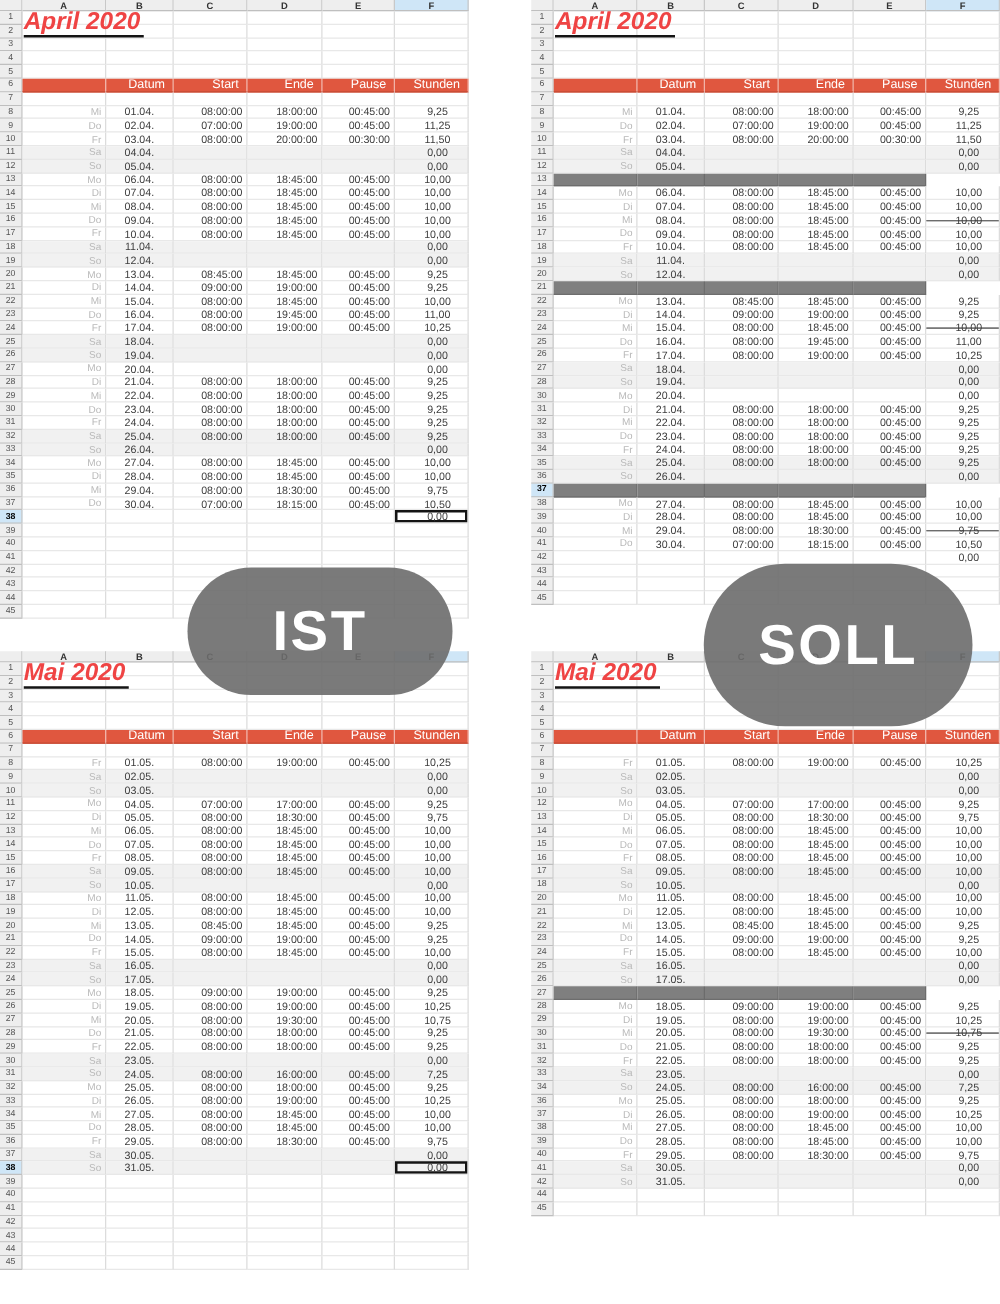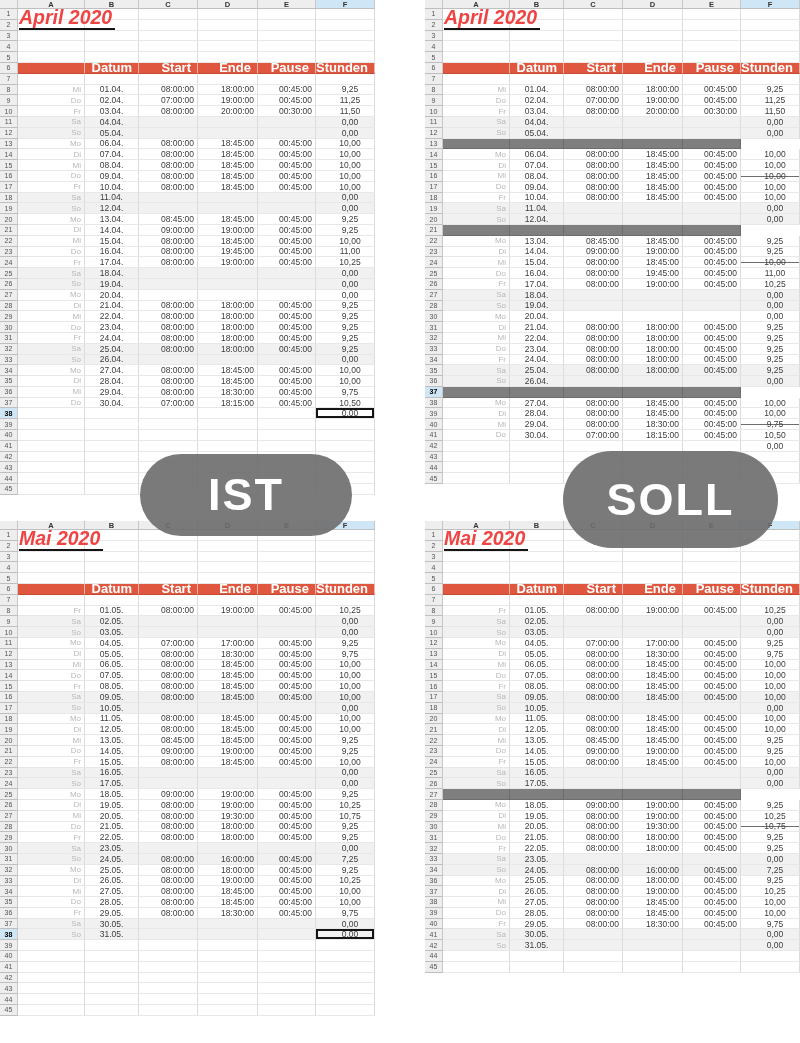--- a/index.html
+++ b/index.html
@@ -21,41 +21,41 @@
   .cell.B{width:54px;}
   .cell.C{width:59px;}
   .cell.D{width:60px;}
   .cell.E{width:58px;}
   .cell.F{width:59px;}
   .strip{background:#eeeeee;border-right:1px solid #c8c8c8;border-bottom:1px solid #bfbfbf;}
   .letter{font-weight:bold;font-size:7.5px;color:#333;}
   .num{font-size:7px;color:#555;}
   .selcol{background:#cfe6f7;}
   .selrow{background:#cfe6f7;font-weight:bold;color:#000;}
-  .hdr{background:#E0573F;color:#fff;font-weight:bold;font-size:13px;
+  .hdr{background:#E0573F;color:#fff;font-weight:normal;font-size:10px;
        justify-content:flex-end;padding-right:6px;
        border-right:1px solid rgba(255,255,255,0.55);border-bottom:1px solid #c44a34;}
   .wd{justify-content:flex-end;padding-right:3px;color:#b8b8b8;font-size:8px;}
   .date{justify-content:center;}
   .time{justify-content:flex-end;padding-right:3px;}
   .hours{justify-content:center;padding-left:10px;}
   .weekend{background:#f1f1f1;}
   .sumcell{background:#7f7f7f;border-right:1px solid rgba(0,0,0,0.15);border-bottom:1px solid #6d6d6d;}
   .sumval{color:#fff;font-weight:bold;font-style:italic;font-size:10px;
           justify-content:flex-end;padding-right:5px;padding-left:0;margin-top:37px;}
   .selcell{box-shadow:inset 0 0 0 2px #141414;}
   .edge-sel{position:absolute;right:0;top:-1px;bottom:-1px;width:3px;background:#141414;z-index:3;}
   .sheet-title{position:absolute;left:19px;top:6px;z-index:5;
                font-size:19.5px;font-weight:bold;font-style:italic;color:#ef4444;
                border-bottom:2.5px solid #141414;line-height:1.15;padding-right:3px;}
   .badge{position:absolute;border-radius:200px;display:flex;align-items:center;justify-content:center;
          color:#fff;font-weight:bold;font-size:45px;letter-spacing:2px;z-index:20;
          background:rgba(108,108,108,0.9);}
-  #badge-ist{left:140px;top:454px;width:212px;height:82px;}
-  #badge-soll{left:563px;top:451px;width:215px;height:97px;}
+  #badge-ist{left:150px;top:454px;width:212px;height:102px;}
+  #badge-soll{left:563px;top:451px;width:215px;height:130px;}
 </style>
 </head>
 <body>
 
 <div class="sheet s0">
     <div class="colhead">
       <div class="cell g strip"></div>
       <div class="cell A strip letter">A</div>
       <div class="cell B strip letter">B</div>
       <div class="cell C strip letter">C</div>

